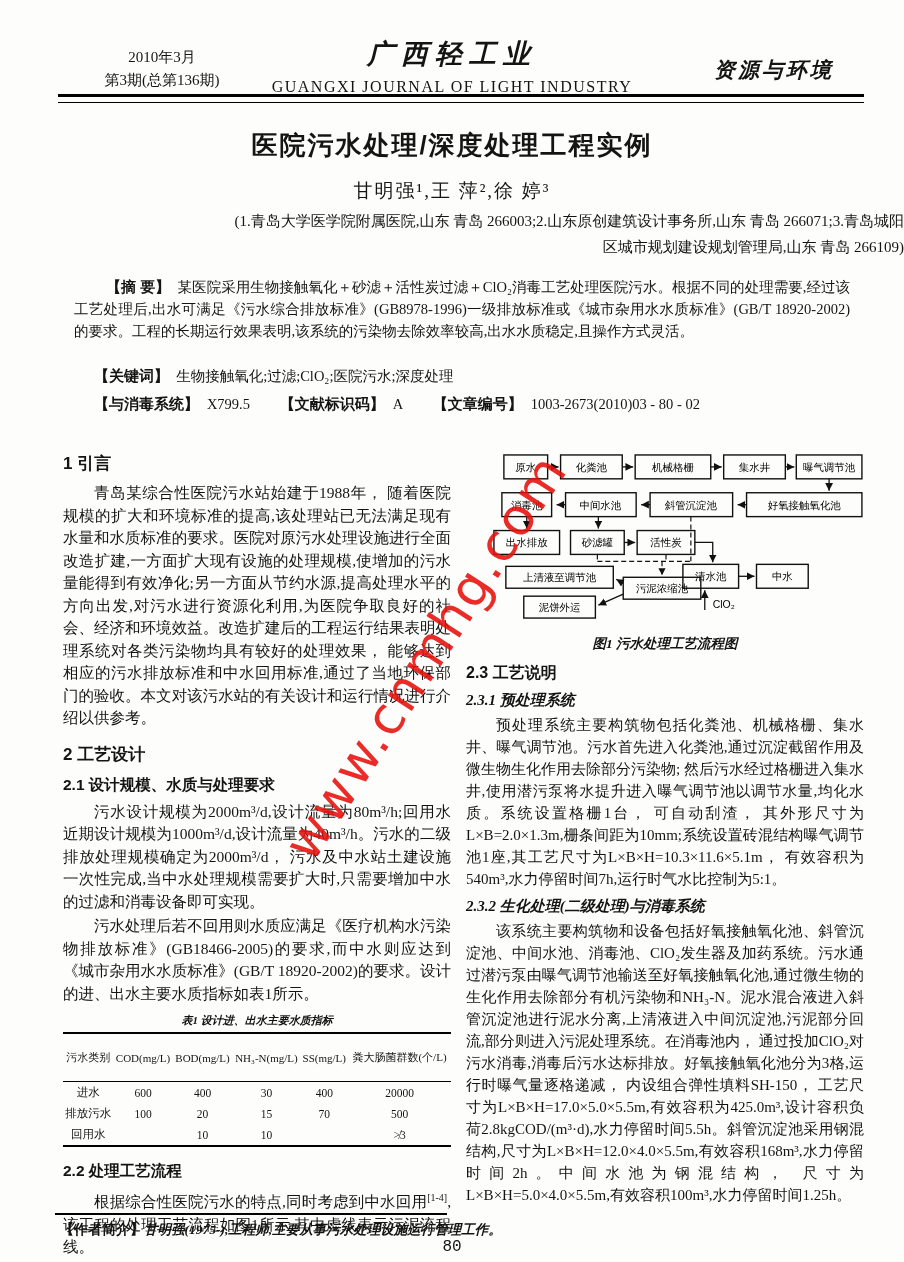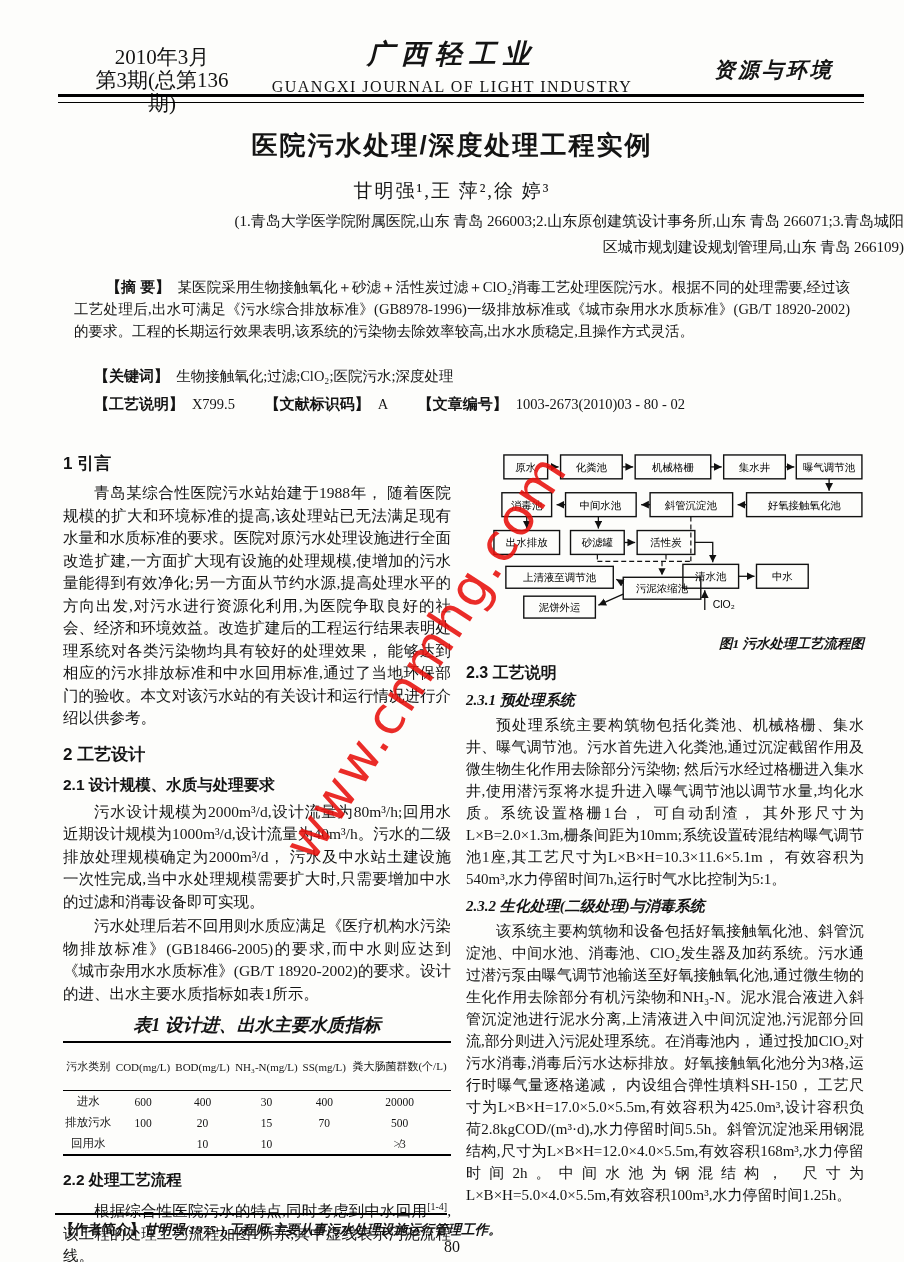--- a/index.html
+++ b/index.html
@@ -1,20 +1,20 @@
 <!DOCTYPE html>
 <html><head>
 <meta charset="utf-8">
 <style>
   html,body{margin:0;padding:0;background:#888;}
   .page{position:relative;width:904px;height:1262px;margin:0 auto;background:#fdfdfb;
         font-family:"Liberation Serif",serif;color:#141414;overflow:hidden;}
   
   .header-left{position:absolute;left:84px;top:46px;width:156px;text-align:center;
-               font-size:21px;line-height:23px;}
+               font-size:15px;line-height:23px;}
   .header-center{position:absolute;left:0;right:0;top:36px;text-align:center;}
   .journal-cn{font-size:27px;font-weight:700;font-style:italic;letter-spacing:7px;}
   .journal-en{font-size:16px;letter-spacing:1.5px;margin-top:6px;font-family:"Liberation Serif",serif;}
   .header-right{position:absolute;right:70px;top:56px;font-size:21px;font-weight:700;
                 font-style:italic;letter-spacing:3px;}
   .header-rule{position:absolute;left:58px;right:40px;top:94px;height:5px;
                border-top:3px solid #000;border-bottom:1.5px solid #000;}
   
   .art-title{position:absolute;left:0;right:0;top:128px;text-align:center;font-size:26px;
              font-weight:700;font-family:"Liberation Sans",sans-serif;letter-spacing:2px;}
@@ -31,36 +31,36 @@
   
   .col-left{position:absolute;left:63px;top:450px;width:388px;}
   .col-right{position:absolute;left:466px;top:447px;width:398px;}
   .h-sec{font-family:"Liberation Sans",sans-serif;font-weight:700;font-size:17px;margin:2px 0 7px 0;}
   .h-sub{font-family:"Liberation Sans",sans-serif;font-weight:700;font-size:15.5px;margin:9px 0 5px 0;}
   .h-sub3{font-weight:600;font-style:italic;font-size:15px;margin:7px 0 4px 0;}
   .para{font-size:15.5px;line-height:22.5px;text-align:justify;text-indent:2em;margin:0 0 2px 0;}
   .col-right .para{font-size:15px;line-height:22px;}
   sup{font-size:10px;}
   
-  .tbl-caption{text-align:center;font-size:18px;font-weight:700;font-style:italic;margin:8px 0 4px 0;}
+  .tbl-caption{text-align:center;font-size:11px;font-weight:700;font-style:italic;margin:8px 0 4px 0;}
   table.dtable{width:100%;border-collapse:collapse;border-top:2px solid #000;border-bottom:2px solid #000;}
   table.dtable th{font-size:11px;font-weight:400;padding:16px 0;border-bottom:1.3px solid #000;text-align:center;}
   table.dtable td{font-size:11.5px;padding:3px 0;text-align:center;}
   
   .fig-wrap{width:398px;}
-  .fig-caption{text-align:right;font-size:13.5px;font-weight:700;font-style:italic;margin:2px 0 2px 0;}
+  .fig-caption{text-align:center;font-size:13.5px;font-weight:700;font-style:italic;margin:2px 0 2px 0;}
   svg .box{fill:none;stroke:#111;stroke-width:1.4;}
   svg text{font-size:10.5px;font-family:"Liberation Sans",sans-serif;fill:#000;}
   svg .ln{stroke:#111;stroke-width:1.3;fill:none;}
   svg .dash{stroke:#111;stroke-width:1.2;fill:none;stroke-dasharray:5,3;}
   
   .foot-rule{position:absolute;left:55px;top:1213px;width:392px;border-top:2.5px solid #000;}
   .foot-bio{position:absolute;left:60px;top:1221px;font-size:13.5px;font-weight:600;font-style:italic;}
   .foot-bio .meta-label{font-style:normal;font-size:14px;}
-  .page-no{position:absolute;left:0;right:0;top:1238px;text-align:center;font-size:16px;}
+  .page-no{position:absolute;left:0;right:0;top:1238px;text-align:center;font-size:16px;font-family:Liberation Mono, monospace;}
   
   .watermark{position:absolute;left:272px;top:838px;font-size:52px;letter-spacing:2px;
              font-family:"DejaVu Sans",sans-serif;color:#e8100c;opacity:0.88;white-space:nowrap;
              transform:rotate(-57deg);transform-origin:0 0;pointer-events:none;z-index:5;}
 </style>
 </head>
 <body>
 
 <div class="page">
 
@@ -81,21 +81,21 @@
   <div class="art-authors">甘明强¹,王 萍²,徐 婷³</div>
   <div class="art-affil">
     <div>(1.青岛大学医学院附属医院,山东 青岛 266003;2.山东原创建筑设计事务所,山东 青岛 266071;3.青岛城阳</div>
     <div>区城市规划建设规划管理局,山东 青岛 266109)</div>
   </div>
 
   <div class="abs-block">
     <p class="abs-p"><span class="meta-label">【摘  要】</span>&nbsp; <span>某医院采用生物接触氧化＋砂滤＋活性炭过滤＋ClO₂消毒工艺处理医院污水。根据不同的处理需要,经过该工艺处理后,出水可满足《污水综合排放标准》(GB8978-1996)一级排放标准或《城市杂用水水质标准》(GB/T 18920-2002)的要求。工程的长期运行效果表明,该系统的污染物去除效率较高,出水水质稳定,且操作方式灵活。</span></p>
     <div class="kw-line"><span class="meta-label">【关键词】</span>&nbsp; <span>生物接触氧化;过滤;ClO₂;医院污水;深度处理</span></div>
     <div class="clc-line">
-      <span class="pair"><span class="meta-label">【工艺说明】</span><span class="val">X799.5</span></span>
+      <span class="pair"><span class="meta-label">【与消毒系统】</span><span class="val">X799.5</span></span>
       <span class="pair"><span class="meta-label">【文献标识码】</span><span class="val">A</span></span>
       <span class="pair"><span class="meta-label">【文章编号】</span><span class="val">1003-2673(2010)03 - 80 - 02</span></span>
     </div>
   </div>
 
   <div class="col-left">
     <div class="h-sec">1  引言</div>
     <p class="para">青岛某综合性医院污水站始建于1988年， 随着医院规模的扩大和环境标准的提高,该处理站已无法满足现有水量和水质标准的要求。医院对原污水处理设施进行全面改造扩建,一方面扩大现有设施的处理规模,使增加的污水量能得到有效净化;另一方面从节约水源,提高处理水平的方向出发,对污水进行资源化利用,为医院争取良好的社会、经济和环境效益。改造扩建后的工程运行结果表明处理系统对各类污染物均具有较好的处理效果， 能够达到相应的污水排放标准和中水回用标准,通过了当地环保部门的验收。本文对该污水站的有关设计和运行情况进行介绍以供参考。</p>
 
     <div class="h-sec" style="margin-top:13px;">2  工艺设计</div>

